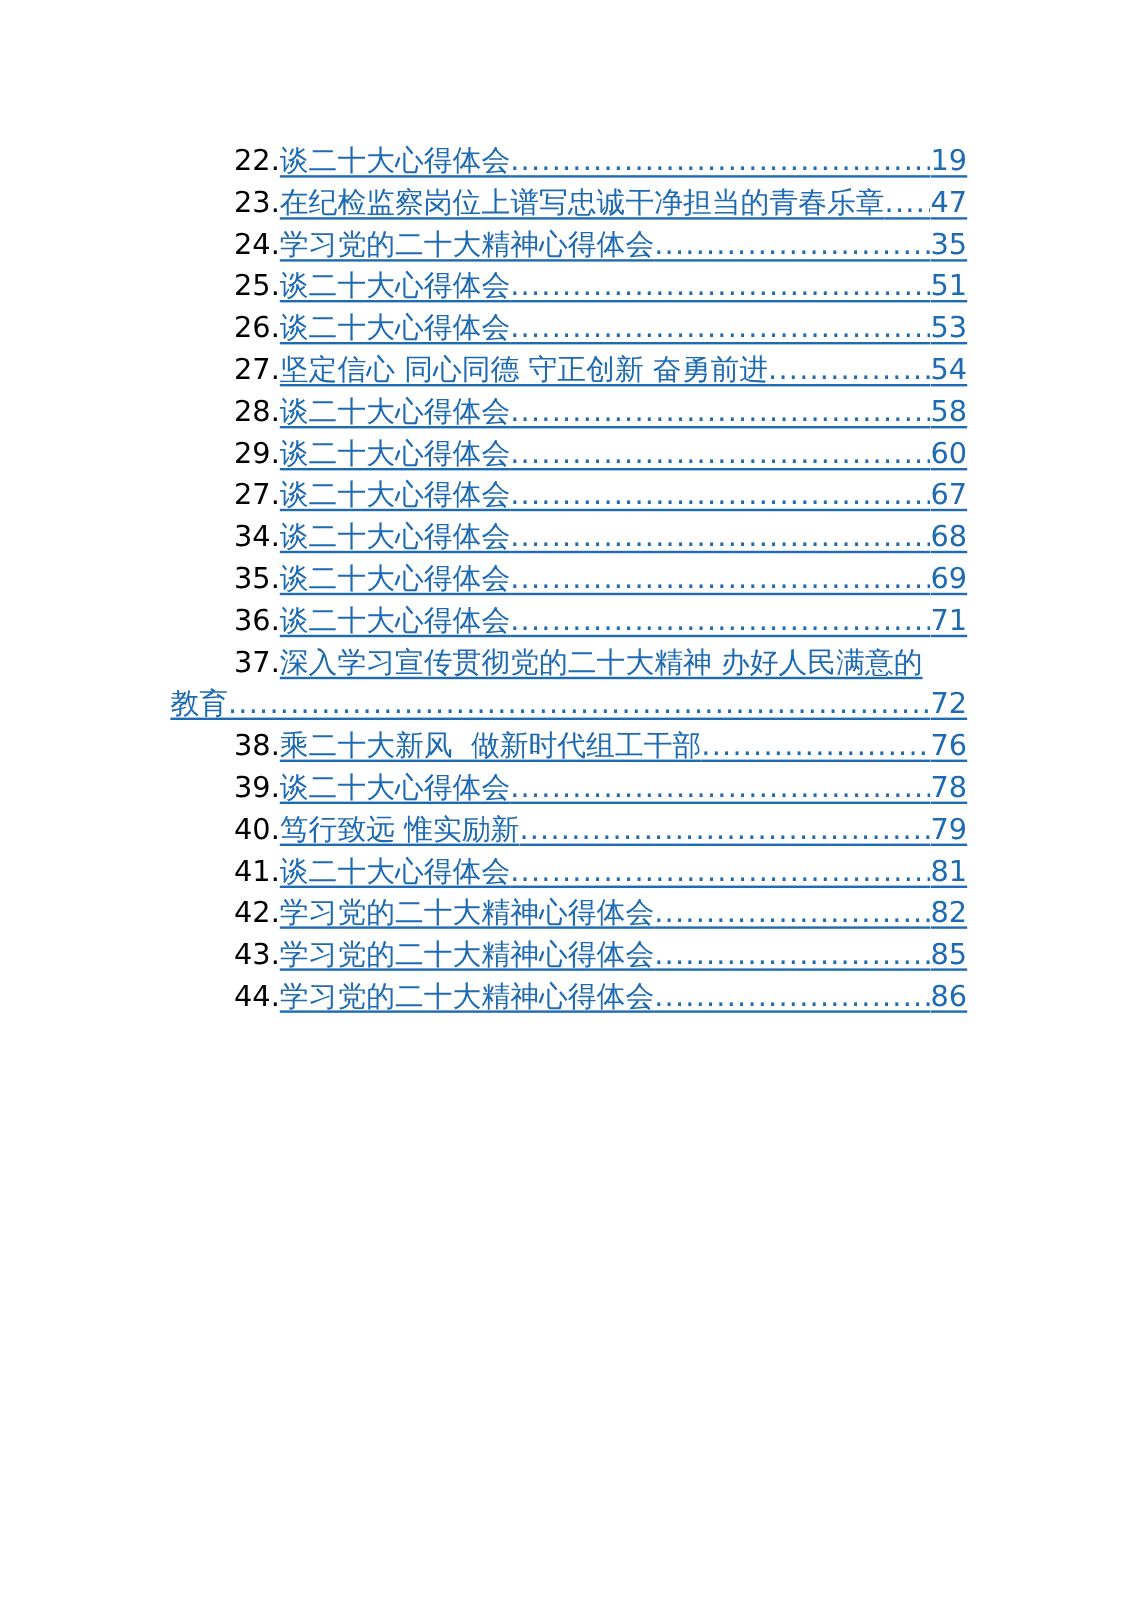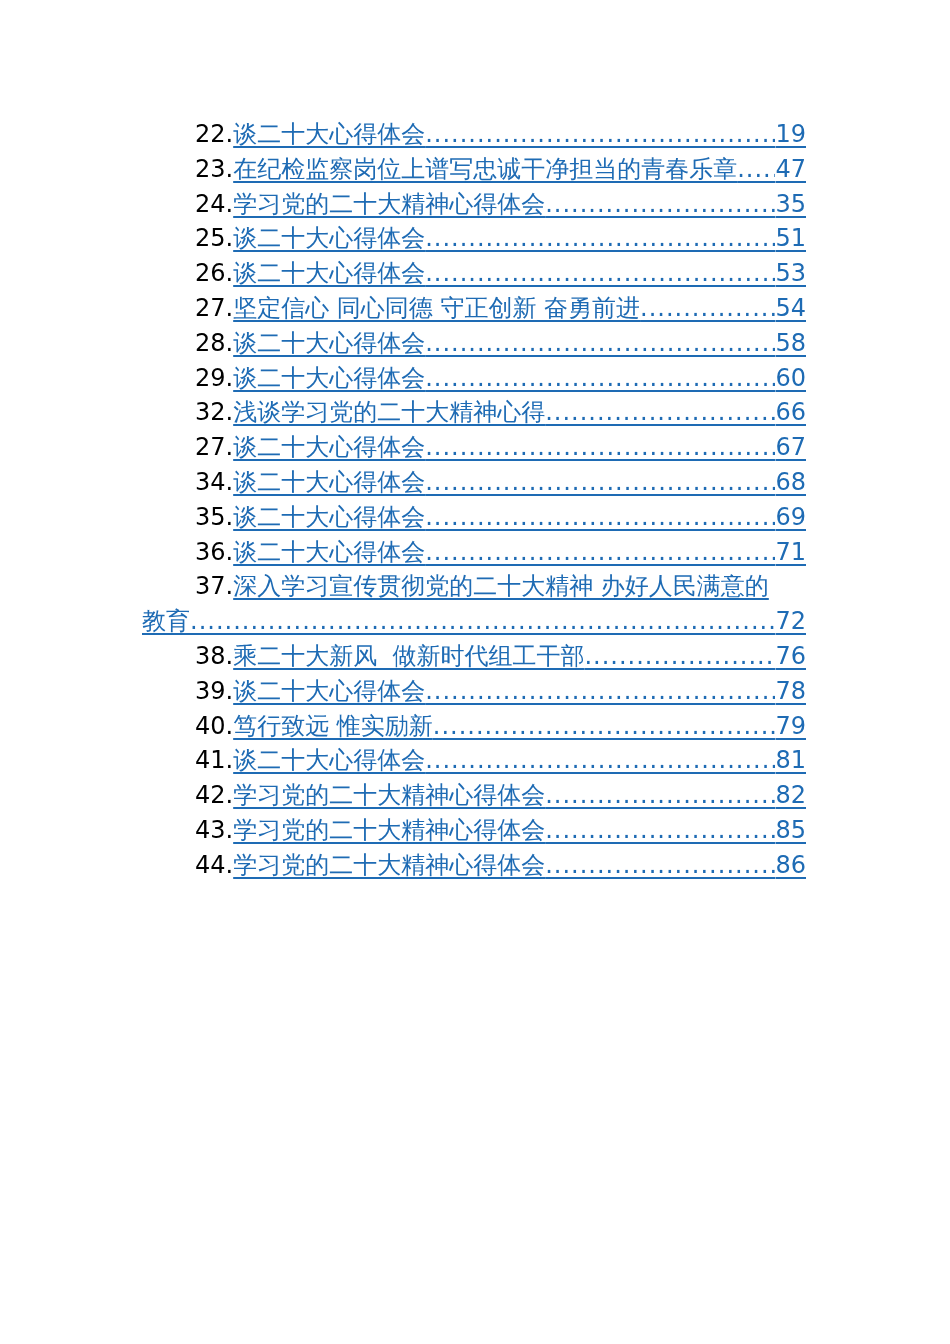--- a/index.html
+++ b/index.html
@@ -155,30 +155,20 @@
           <span class="toc-num">29.</span>
           <a class="toc-link">
             <span class="toc-title">谈二十大心得体会</span>
             <span class="toc-dots"></span>
             <span class="toc-page">60</span>
           </a>
         </div>
       </div>
       <div class="toc-entry">
         <div class="toc-line indent">
-          <span class="toc-num">32.</span>
-          <a class="toc-link">
-            <span class="toc-title">浅谈学习党的二十大精神心得</span>
-            <span class="toc-dots"></span>
-            <span class="toc-page">66</span>
-          </a>
-        </div>
-      </div>
-      <div class="toc-entry">
-        <div class="toc-line indent">
           <span class="toc-num">27.</span>
           <a class="toc-link">
             <span class="toc-title">谈二十大心得体会</span>
             <span class="toc-dots"></span>
             <span class="toc-page">67</span>
           </a>
         </div>
       </div>
       <div class="toc-entry">
         <div class="toc-line indent">

